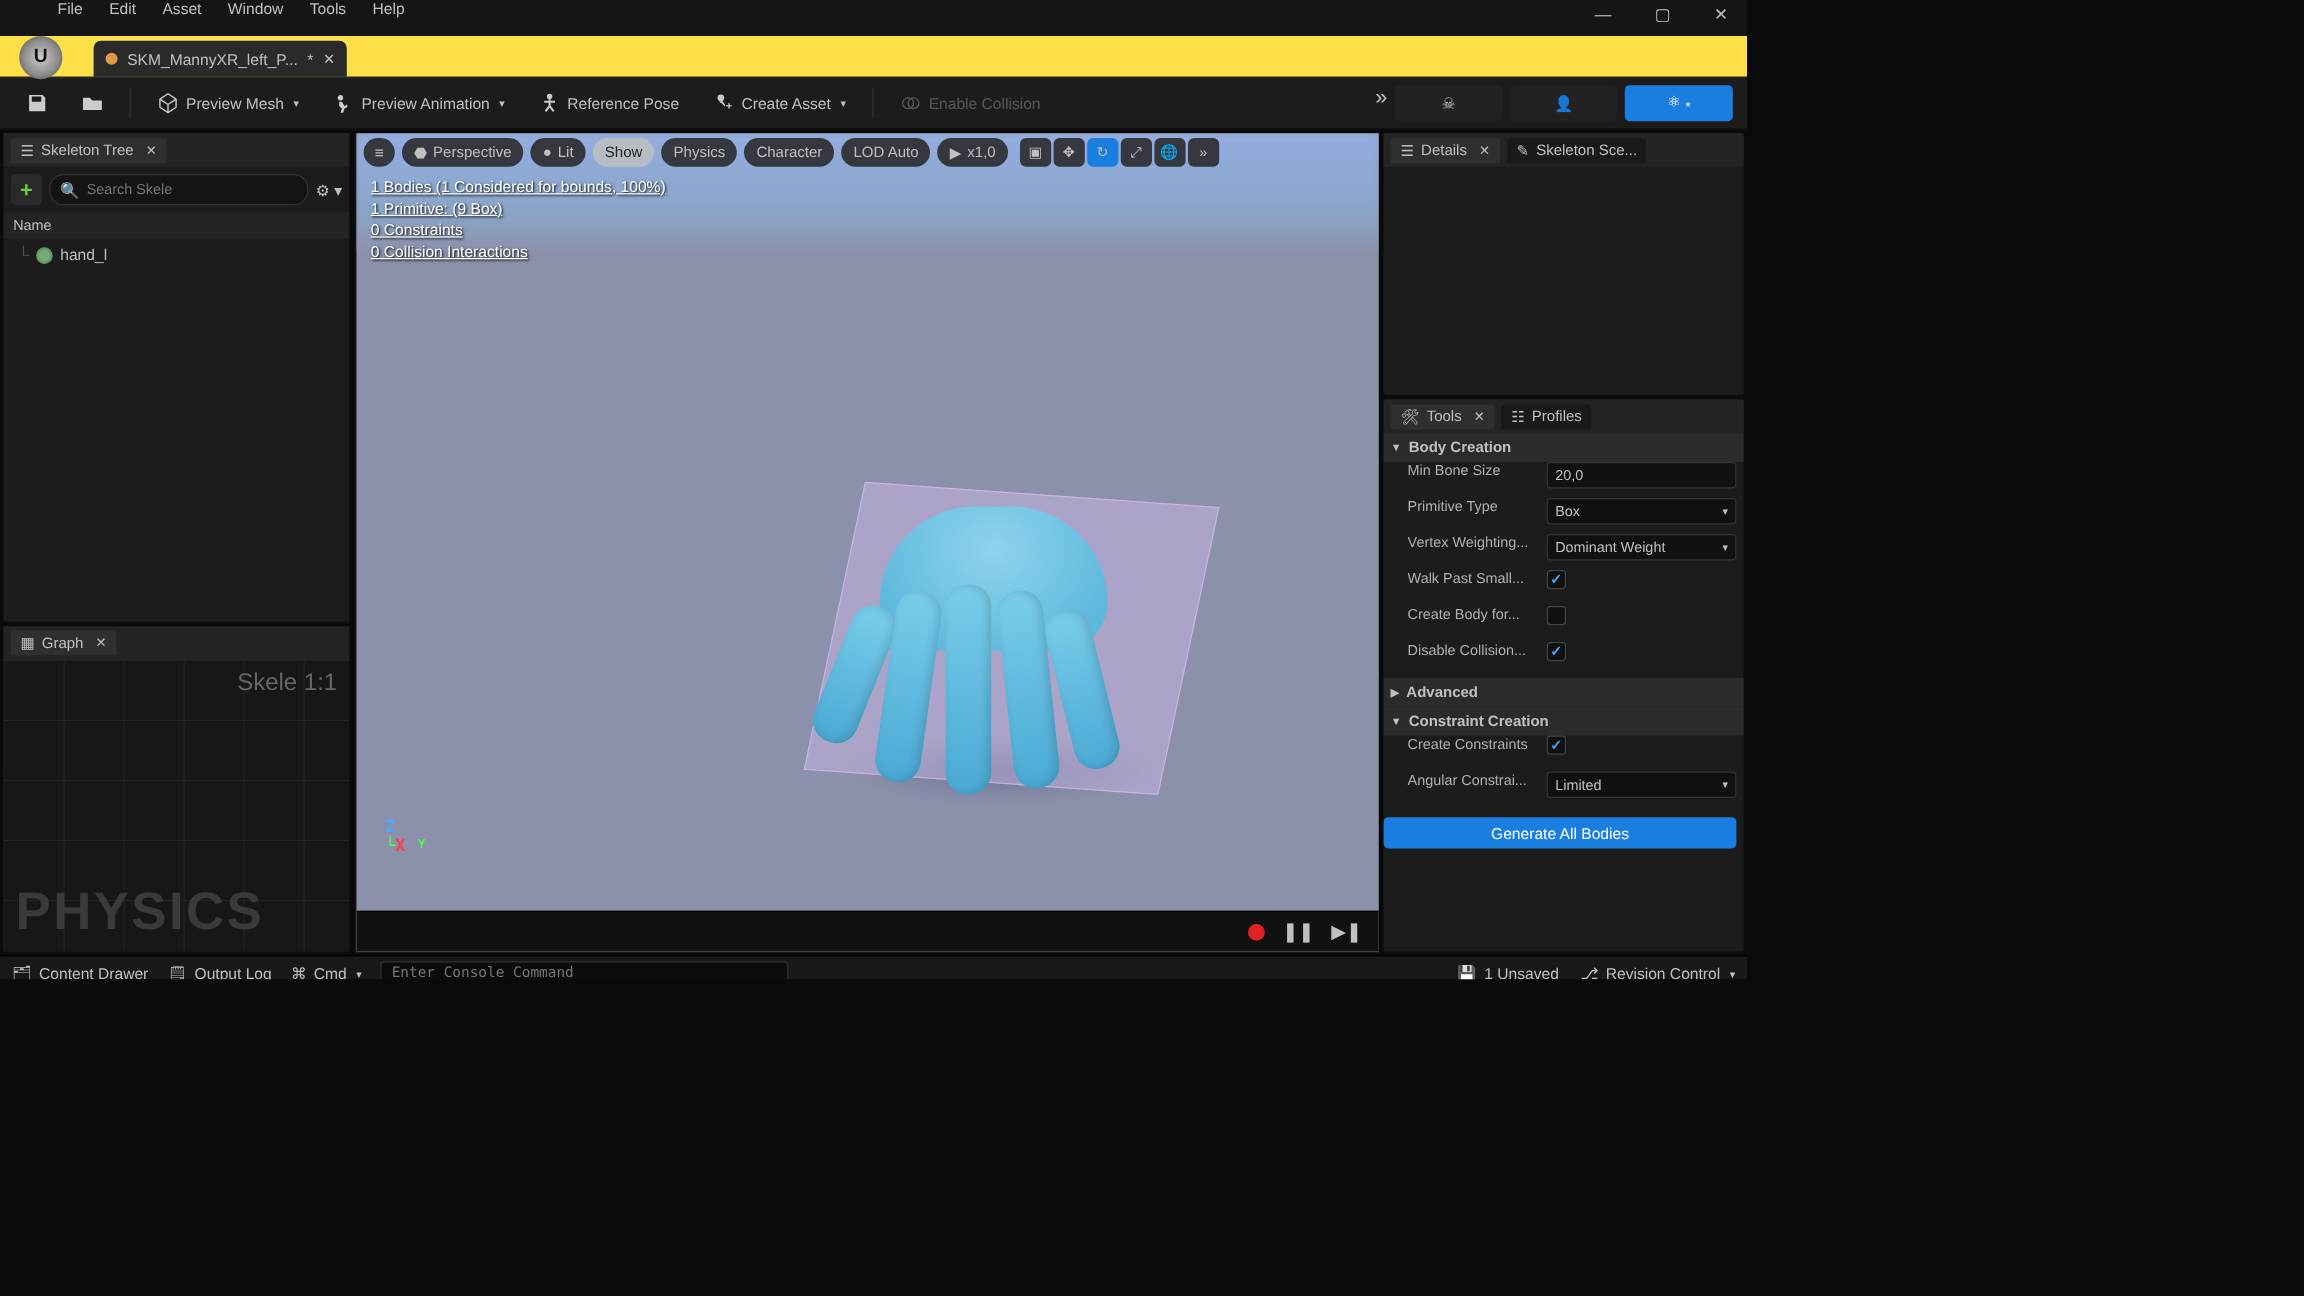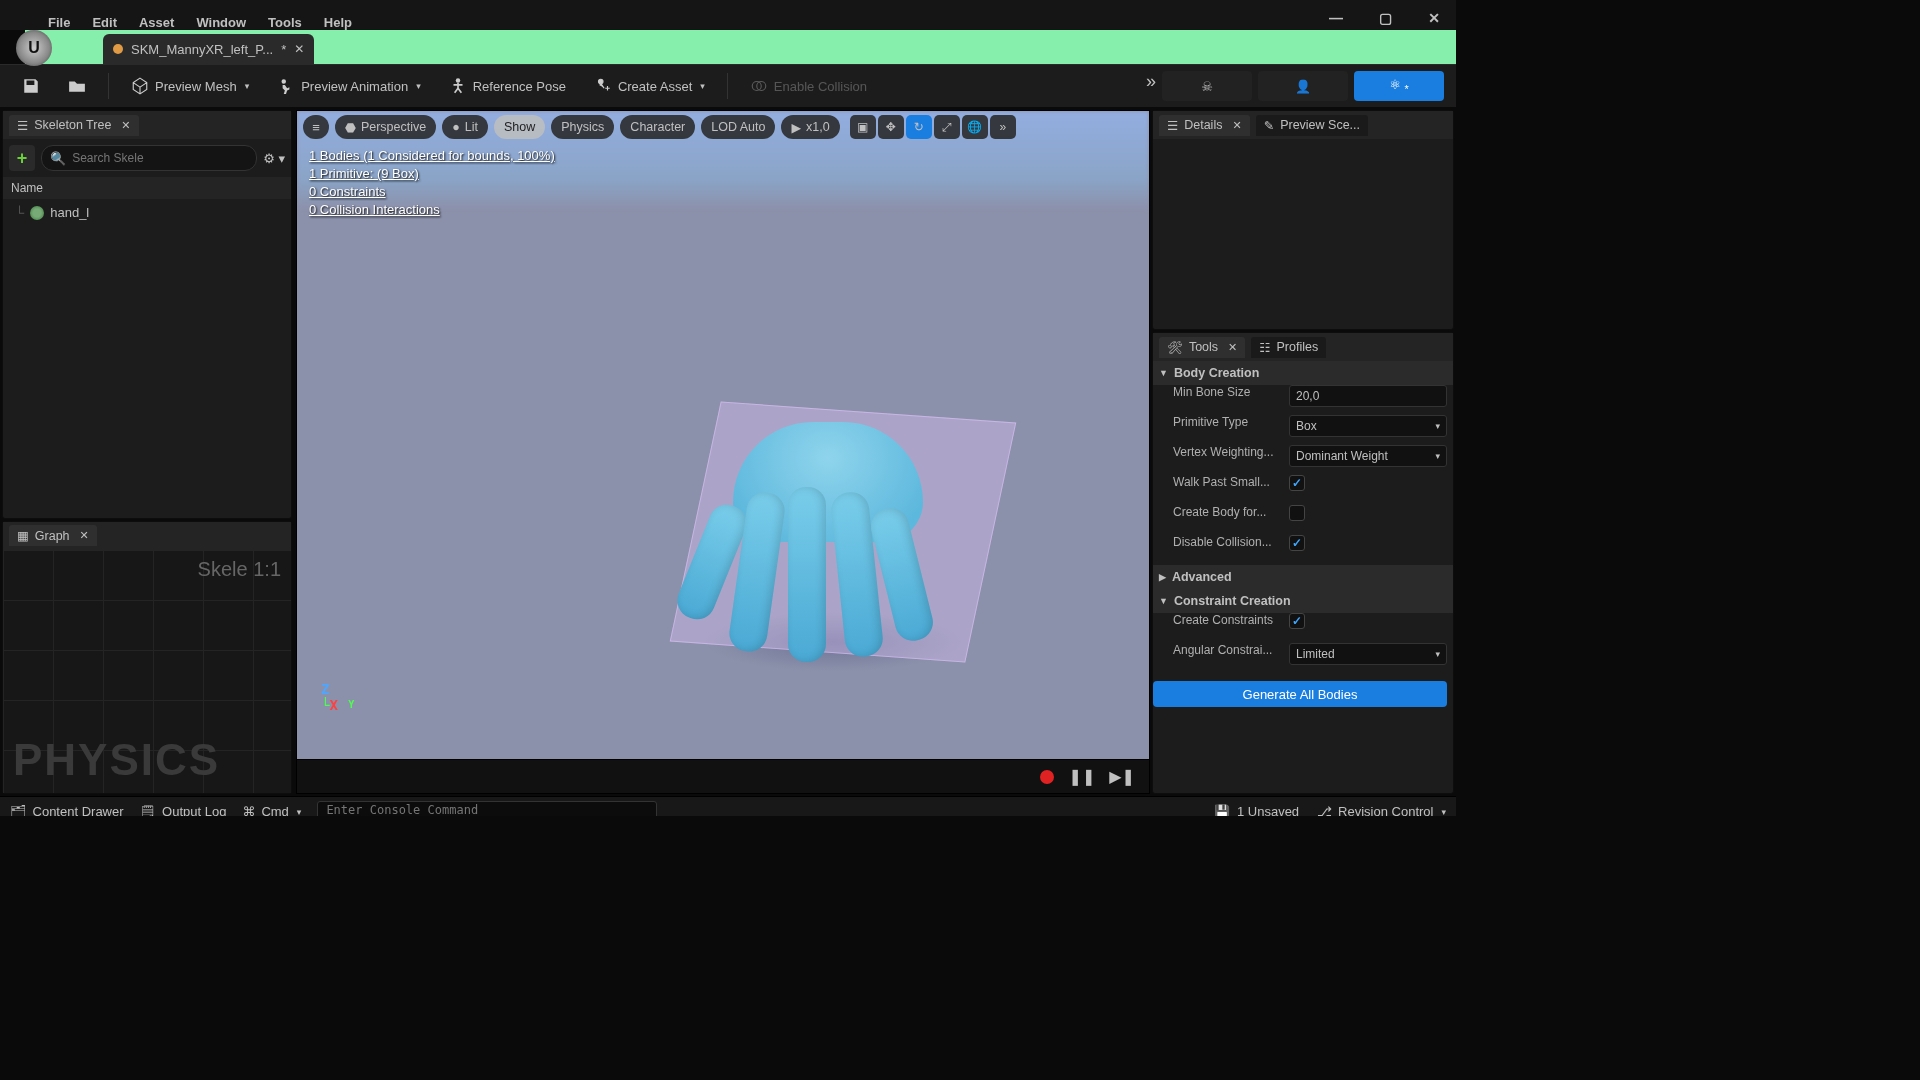--- a/index.html
+++ b/index.html
@@ -12,46 +12,44 @@
   height: 816px;
   overflow: hidden;
   user-select: none;
 }
 
 
 .titlebar {
   height: 30px;
   background: #151515;
   display: flex;
-  align-items: flex-end;
+  align-items: flex-start;
   padding: 0 8px;
-  font-weight: bold;
 }
 .ue-logo {
   width: 36px; height: 36px;
   margin-top: 12px;
   background: radial-gradient(circle at center, #ccc 0%, #888 60%, #333 100%);
   border-radius: 50%;
   display:flex;align-items:center;justify-content:center;
   font-weight:bold;color:#111;font-size:16px;
   position:relative;z-index:5;
 }
 .menus { display: flex; gap: 22px; margin-left: 40px; }
 .menus span { cursor: pointer; }
 .window-controls { margin-left: auto; display: flex; gap: 20px; font-size: 14px;}
 .window-controls span { cursor:pointer; padding:4px 8px; }
 
 
 .tabrow {
   height: 34px;
-  background: #86efac;
+  background: #fde047;
   display: flex;
   align-items: flex-end;
   padding-left: 78px;
-  margin-left: 25px;
 }
 .doctab {
   height: 30px;
   background: #2a2a2a;
   border-top-left-radius: 6px;
   border-top-right-radius: 6px;
   display: flex;
   align-items: center;
   padding: 0 10px;
   gap: 8px;
@@ -372,21 +370,21 @@
   <div class="right-col">
     <div class="panel" style="height:220px;">
       <div class="panel-header">
         <div class="panel-tab">
           <span>☰</span>
           <span>Details</span>
           <span class="close">✕</span>
         </div>
         <div class="panel-tab dark">
           <span>✎</span>
-          <span>Preview Sce...</span>
+          <span>Skeleton Sce...</span>
         </div>
       </div>
       <div class="details-body"></div>
     </div>
 
     <div class="panel" style="flex:1;">
       <div class="panel-header">
         <div class="panel-tab">
           <span>🛠</span>
           <span>Tools</span>

